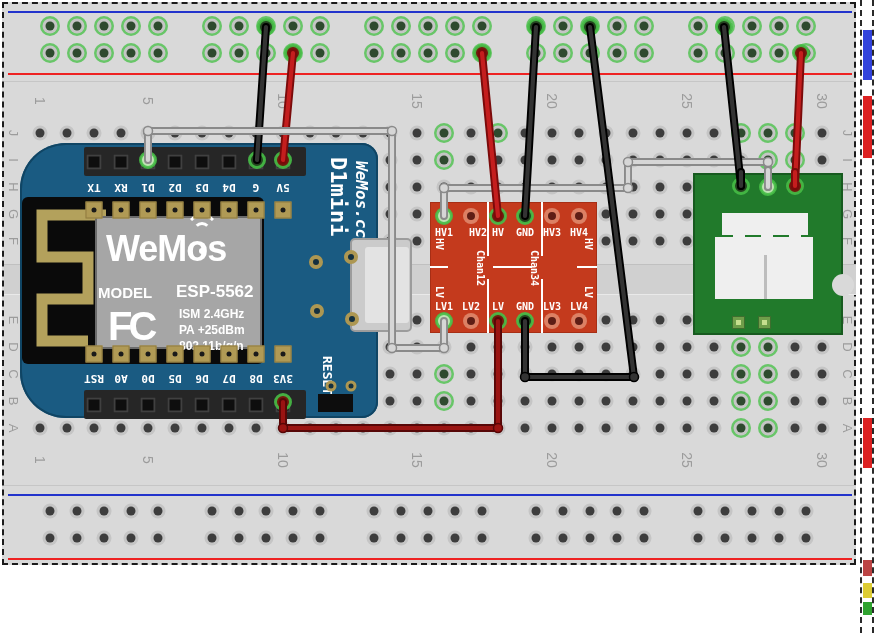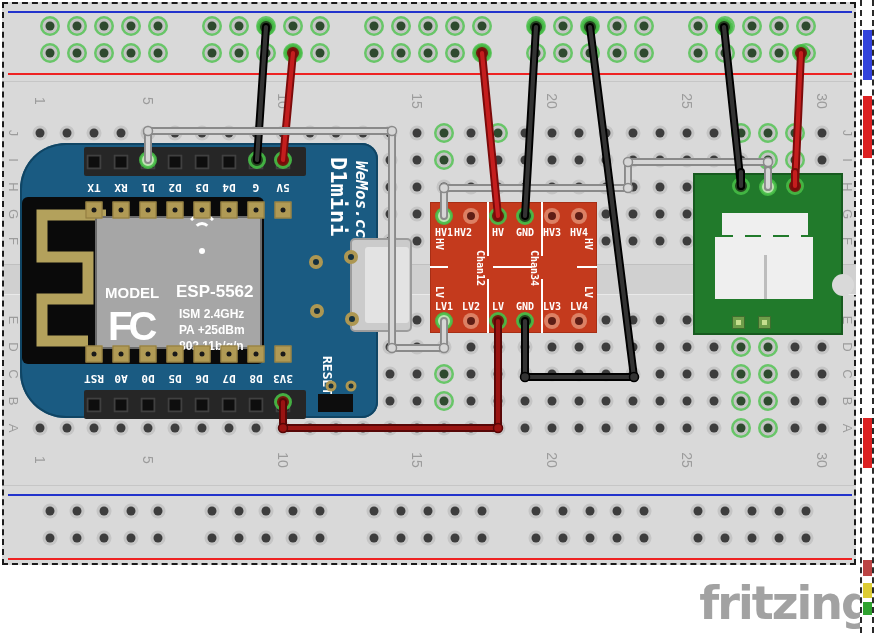--- a/index.html
+++ b/index.html
@@ -39,21 +39,21 @@
   .antenna{position:absolute;left:6px;top:8px;}
   .vias{position:absolute;left:172px;top:16px;width:4px;height:134px;
     background:repeating-linear-gradient(to bottom,#C9B97E 0 3px,transparent 3px 9px);}
   .shield{position:absolute;left:73px;top:19px;width:167px;height:133px;background:#A6A6A6;
     border:2px solid #6B6B6B;border-radius:3px;color:#fff;}
   .brand{position:absolute;left:9px;top:10px;font:bold 36px "Liberation Sans",sans-serif;letter-spacing:-1px;}
   .arc{position:absolute;border:3px solid #fff;border-radius:50%;border-color:#fff transparent transparent transparent;}
   .a1{left:88px;top:-4px;width:34px;height:34px;}
   .a2{left:96px;top:4px;width:18px;height:18px;}
   .wdot{position:absolute;left:102px;top:30px;width:6px;height:6px;border-radius:50%;background:#fff;}
-  .mlabel{position:absolute;left:8px;top:66px;font:bold 15px "Liberation Sans",sans-serif;}
+  .mlabel{position:absolute;left:1px;top:66px;font:bold 15px "Liberation Sans",sans-serif;}
   .mname{position:absolute;left:79px;top:64px;font:bold 17px "Liberation Sans",sans-serif;}
   .fcc{position:absolute;left:11px;top:86px;font:bold 40px "Liberation Sans",sans-serif;letter-spacing:-4px;}
   .spec{position:absolute;left:82px;font:bold 12px "Liberation Sans",sans-serif;white-space:nowrap;}
   .s0{top:89px}.s1{top:105px}.s2{top:121px}
   .sidetitle{position:absolute;left:306px;top:14px;writing-mode:vertical-rl;color:#fff;
     font:bold 22px "DejaVu Sans Mono",monospace;}
   .sidesub{position:absolute;left:332px;top:18px;writing-mode:vertical-rl;color:#fff;
     font:italic bold 16px "DejaVu Sans Mono",monospace;}
   .resetlbl{position:absolute;left:300px;top:213px;writing-mode:vertical-rl;color:#fff;
     font:bold 13px "DejaVu Sans Mono",monospace;}
@@ -1357,20 +1357,21 @@
 
   <div class="wemos">
     <div class="hdr" style="top:4px;"></div>
     <div class="hdr" style="top:247px;"></div>
     <div class="esp">
       <svg class="antenna" width="90" height="146" viewBox="0 0 90 146">
         <polyline points="78,10 14,10 14,52 60,52 60,94 14,94 14,136 60,136" fill="none" stroke="#B3A15C" stroke-width="11"></polyline>
       </svg>
       <div class="vias"></div>
       <div class="shield">
+        <div class="brand">WeMos</div>
         <div class="arc a1"></div>
         <div class="arc a2"></div>
         <div class="wdot"></div>
         <div class="mlabel">MODEL</div>
         <div class="mname">ESP-5562</div>
         <div class="fcc">FC</div>
         <div class="spec s0">ISM 2.4GHz</div>
         <div class="spec s1">PA +25dBm</div>
         <div class="spec s2">802.11b/g/n</div>
       </div>
@@ -1519,21 +1520,21 @@
         <i></i>
       </div>
       <div class="slabel" style="position: absolute; left: 444px; top: 232px;">HV1</div>
       <div class="slabel" style="position: absolute; left: 444px; top: 306px;">LV1</div>
       <div class="pad-donut" style="position: absolute; left: 444px; top: 321px;">
         <i></i>
       </div>
       <div class="pad-donut" style="position: absolute; left: 471px; top: 215.5px;">
         <i></i>
       </div>
-      <div class="slabel" style="position: absolute; left: 463px; top: 232px;">HV2</div>
+      <div class="slabel" style="position: absolute; left: 478px; top: 232px;">HV2</div>
       <div class="slabel" style="position: absolute; left: 471px; top: 306px;">LV2</div>
       <div class="pad-donut" style="position: absolute; left: 471px; top: 321px;">
         <i></i>
       </div>
       <div class="pad-donut" style="position: absolute; left: 498px; top: 215.5px;">
         <i></i>
       </div>
       <div class="slabel" style="position: absolute; left: 498px; top: 232px;">HV</div>
       <div class="slabel" style="position: absolute; left: 498px; top: 306px;">LV</div>
       <div class="pad-donut" style="position: absolute; left: 498px; top: 321px;">
@@ -1644,21 +1645,20 @@
       <g>
         <path d="M768,170 L768,187" fill="none" stroke="#8A8A8A" stroke-width="8" stroke-linecap="round" stroke-linejoin="round"></path>
         <path d="M768,170 L768,187" fill="none" stroke="#D6D6D6" stroke-width="4.2" stroke-linecap="round" stroke-linejoin="round"></path>
       </g>
       <g>
         <path d="M795,172 L795,186" fill="none" stroke="#7A0A0A" stroke-width="8" stroke-linecap="round" stroke-linejoin="round"></path>
         <path d="M795,172 L795,186" fill="none" stroke="#C41E1E" stroke-width="4.2" stroke-linecap="round" stroke-linejoin="round"></path>
       </g>
     </svg>
 
-  <div class="watermark">fritzing</div>
   <div class="edge">
     <b style="top:30px;height:50px;background:#3344DD;"></b>
     <b style="top:96px;height:62px;background:#DD2222;"></b>
     <b style="top:418px;height:50px;background:#DD2222;"></b>
     <b style="top:560px;height:16px;background:#BB4444;"></b>
     <b style="top:583px;height:15px;background:#DDCC33;"></b>
     <b style="top:602px;height:13px;background:#2FA22F;"></b>
   </div>
 </div>
 

